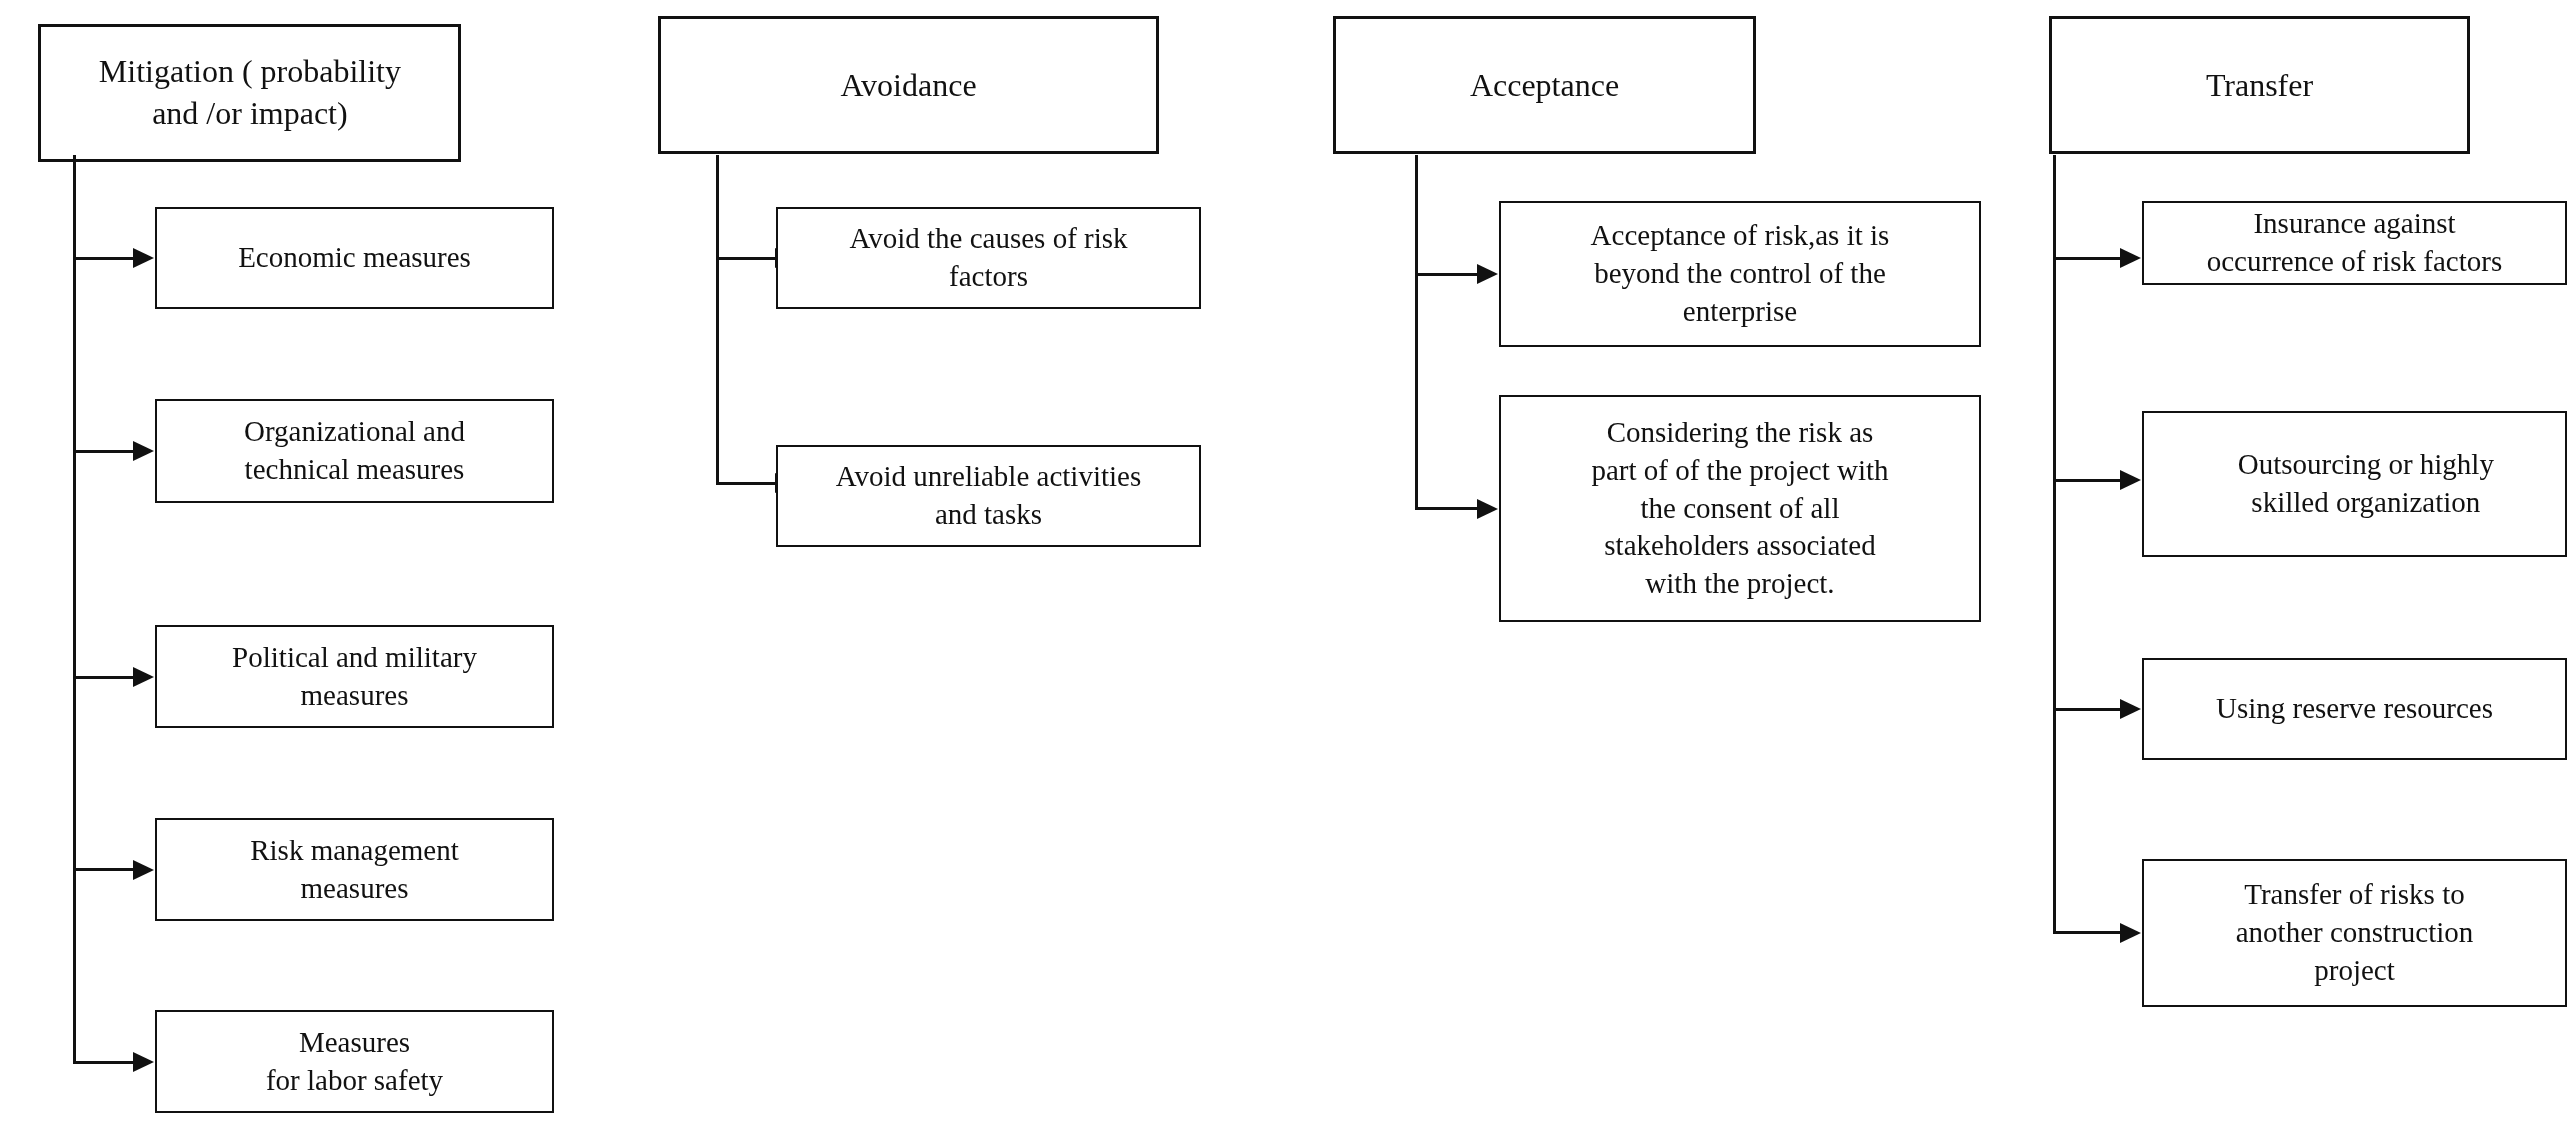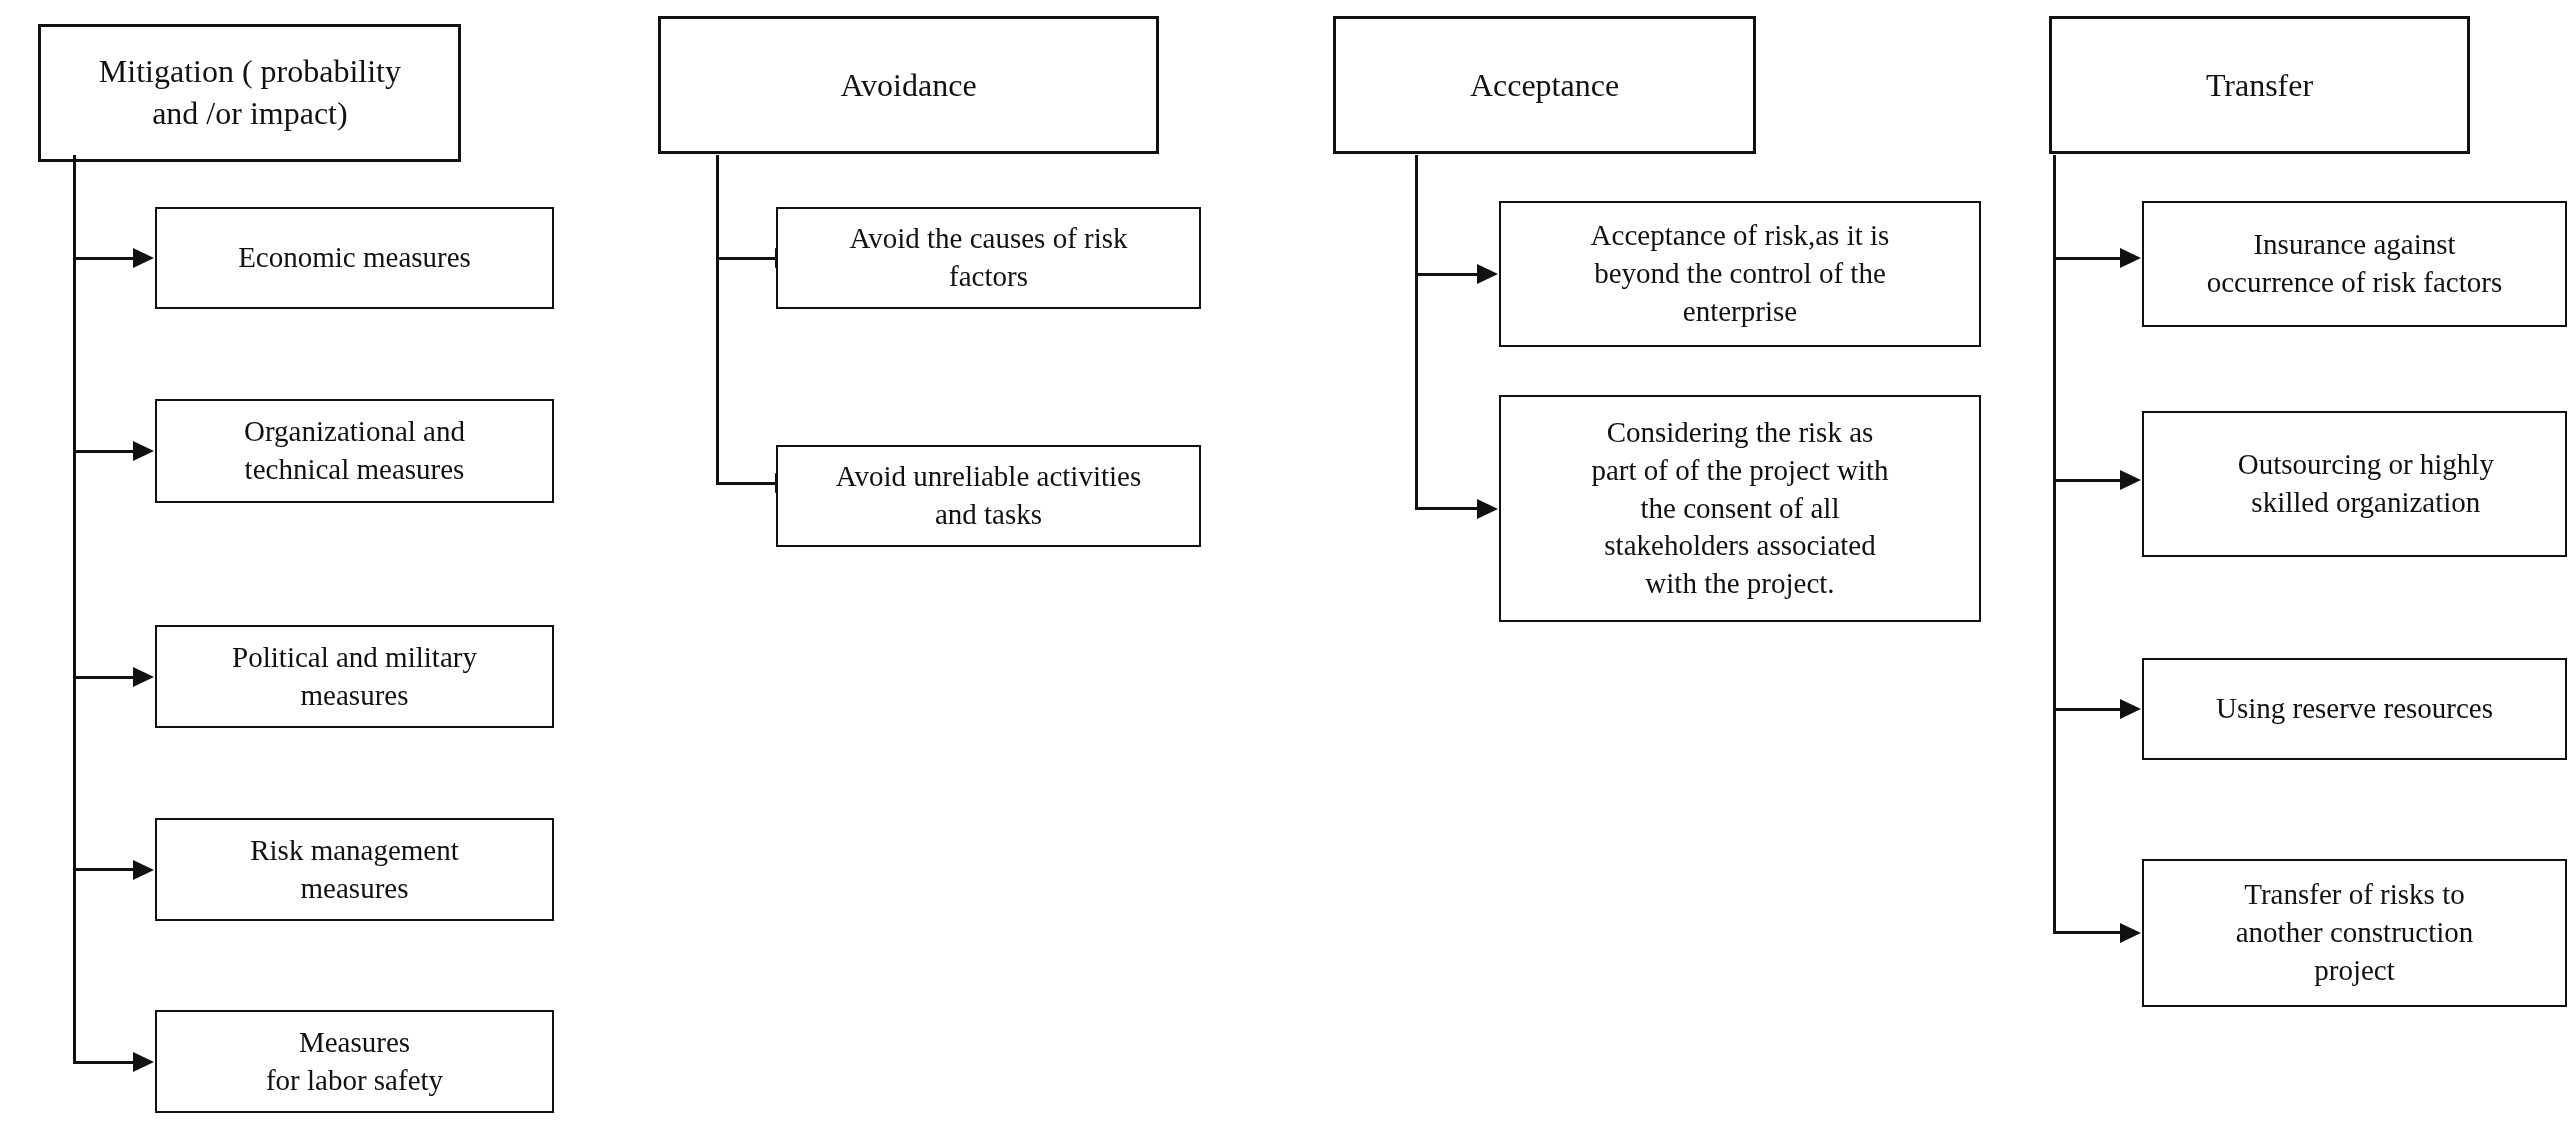--- a/index.html
+++ b/index.html
@@ -94,21 +94,21 @@
   .c3-b2 { top: 395px; height: 227px; }
   .c3-hl { left: 1415px; width: 62px; }
   .c3-ar { left: 1477px; }
   .c3-l1 { top: 273px; } .c3-a1 { top: 264px; }
   .c3-l2 { top: 507px; } .c3-a2 { top: 499px; }
 
   
   .c4-h  { left: 2004px; top: 16.4px;  width: 421px; height: 138px; margin-left: 45px; }
   .c4-v  { left: 2053px; top: 155px; height: 779px; }
   .c4-b  { left: 2142px; width: 425px; }
-  .c4-b1 { top: 201px;  height: 126px; }
+  .c4-b1 { top: 201px;  height: 84px; }
   .c4-b2 { top: 411px;  height: 146px; padding-left: 29px; }
   .c4-b3 { top: 658px; height: 102px; }
   .c4-b4 { top: 859px; height: 148px; }
   .c4-hl { left: 2053px; width: 67px; }
   .c4-ar { left: 2120px; }
   .c4-l1 { top: 257px; }  .c4-a1 { top: 248px; }
   .c4-l2 { top: 479px; }  .c4-a2 { top: 470px; }
   .c4-l3 { top: 708px; } .c4-a3 { top: 699px; }
   .c4-l4 { top: 931px; } .c4-a4 { top: 923px; }
 </style>

